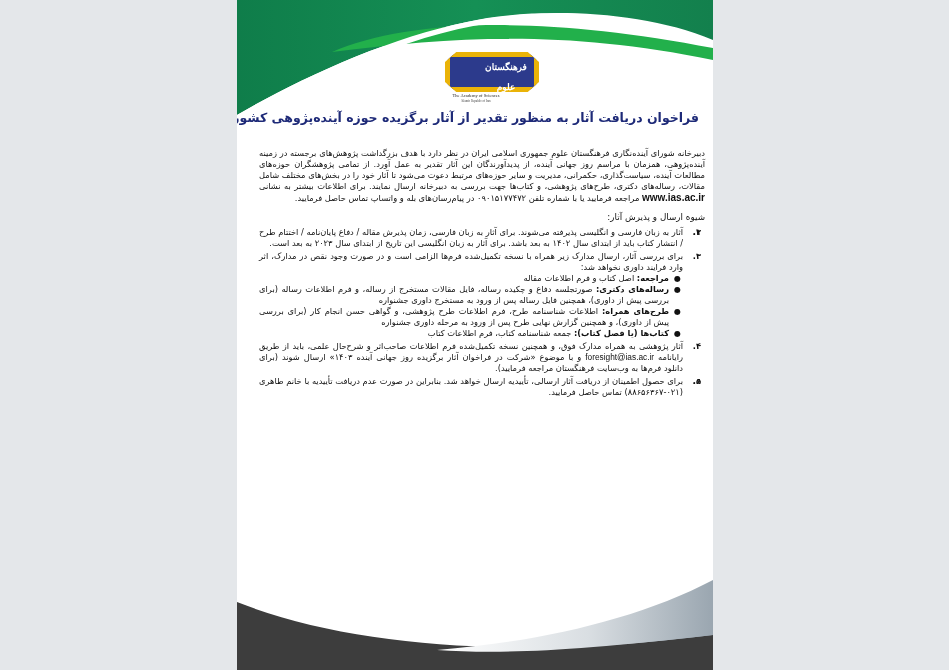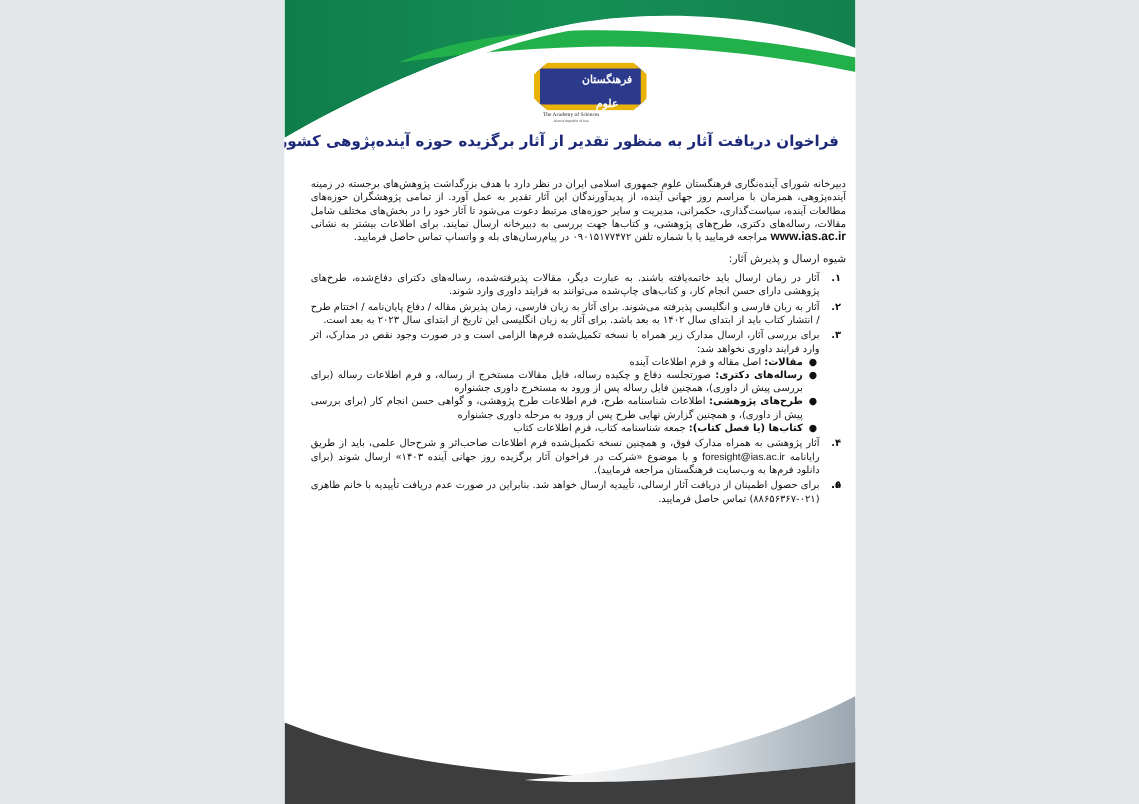--- a/index.html
+++ b/index.html
@@ -90,43 +90,42 @@
       <span>دبیرخانه شورای آینده‌نگاری فرهنگستان علوم جمهوری اسلامی ایران در نظر دارد با هدف بزرگداشت پژوهش‌های برجسته در زمینه آینده‌پژوهی، همزمان با مراسم روز جهانی آینده، از پدیدآورندگان این آثار تقدیر به عمل آورد. از تمامی پژوهشگران حوزه‌های مطالعات آینده، سیاست‌گذاری، حکمرانی، مدیریت و سایر حوزه‌های مرتبط دعوت می‌شود تا آثار خود را در بخش‌های مختلف شامل مقالات، رساله‌های دکتری، طرح‌های پژوهشی، و کتاب‌ها جهت بررسی به دبیرخانه ارسال نمایند. برای اطلاعات بیشتر به نشانی</span>
       <span class="url ltr">www.ias.ac.ir</span>
       <span>مراجعه فرمایید یا با شماره تلفن ۰۹۰۱۵۱۷۷۴۷۲ در پیام‌رسان‌های بله و واتساپ تماس حاصل فرمایید.</span>
     </p>
 
     <div class="sec-head">شیوه ارسال و پذیرش آثار:</div>
 
     <ol class="items">
       <li>
         <span class="num">۱.</span>
-        <span>آثار در زمان ارسال باید خاتمه‌یافته باشند. به عبارت دیگر، مقالات پذیرفته‌شده، رساله‌های دکترای دفاع‌شده، طرح‌های پژوهشی دارای حسن انجام کار، و کتاب‌های چاپ‌شده می‌توانند به فرایند داوری وارد شوند.</span>
       </li>
       <li>
         <span class="num">۲.</span>
         <span>آثار به زبان فارسی و انگلیسی پذیرفته می‌شوند. برای آثار به زبان فارسی، زمان پذیرش مقاله / دفاع پایان‌نامه / اختتام طرح / انتشار کتاب باید از ابتدای سال ۱۴۰۲ به بعد باشد. برای آثار به زبان انگلیسی این تاریخ از ابتدای سال ۲۰۲۳ به بعد است.</span>
       </li>
       <li>
         <span class="num">۳.</span>
         <span>برای بررسی آثار، ارسال مدارک زیر همراه با نسخه تکمیل‌شده فرم‌ها الزامی است و در صورت وجود نقص در مدارک، اثر وارد فرایند داوری نخواهد شد:</span>
         <ul class="docs">
           <li>
             <span class="bullet">●</span>
-            <span class="b">مقالات:</span>
-            <span>اصل مقاله و فرم اطلاعات آینده</span>
+            <span class="b">مراجعه:</span>
+            <span>اصل کتاب و فرم اطلاعات مقاله</span>
           </li>
           <li>
             <span class="bullet">●</span>
             <span class="b">رساله‌های دکتری:</span>
             <span>صورتجلسه دفاع و چکیده رساله، فایل مقالات مستخرج از رساله، و فرم اطلاعات رساله (برای بررسی پیش از داوری)، همچنین فایل رساله پس از ورود به مستخرج داوری جشنواره</span>
           </li>
           <li>
             <span class="bullet">●</span>
-            <span class="b">طرح‌های پژوهشی:</span>
+            <span class="b">طرح‌های همراه:</span>
             <span>اطلاعات شناسنامه طرح، فرم اطلاعات طرح پژوهشی، و گواهی حسن انجام کار (برای بررسی پیش از داوری)، و همچنین گزارش نهایی طرح پس از ورود به مرحله داوری جشنواره</span>
           </li>
           <li>
             <span class="bullet">●</span>
             <span class="b">کتاب‌ها (یا فصل کتاب):</span>
             <span>جمعه شناسنامه کتاب، فرم اطلاعات کتاب</span>
           </li>
         </ul>
       </li>
       <li>

